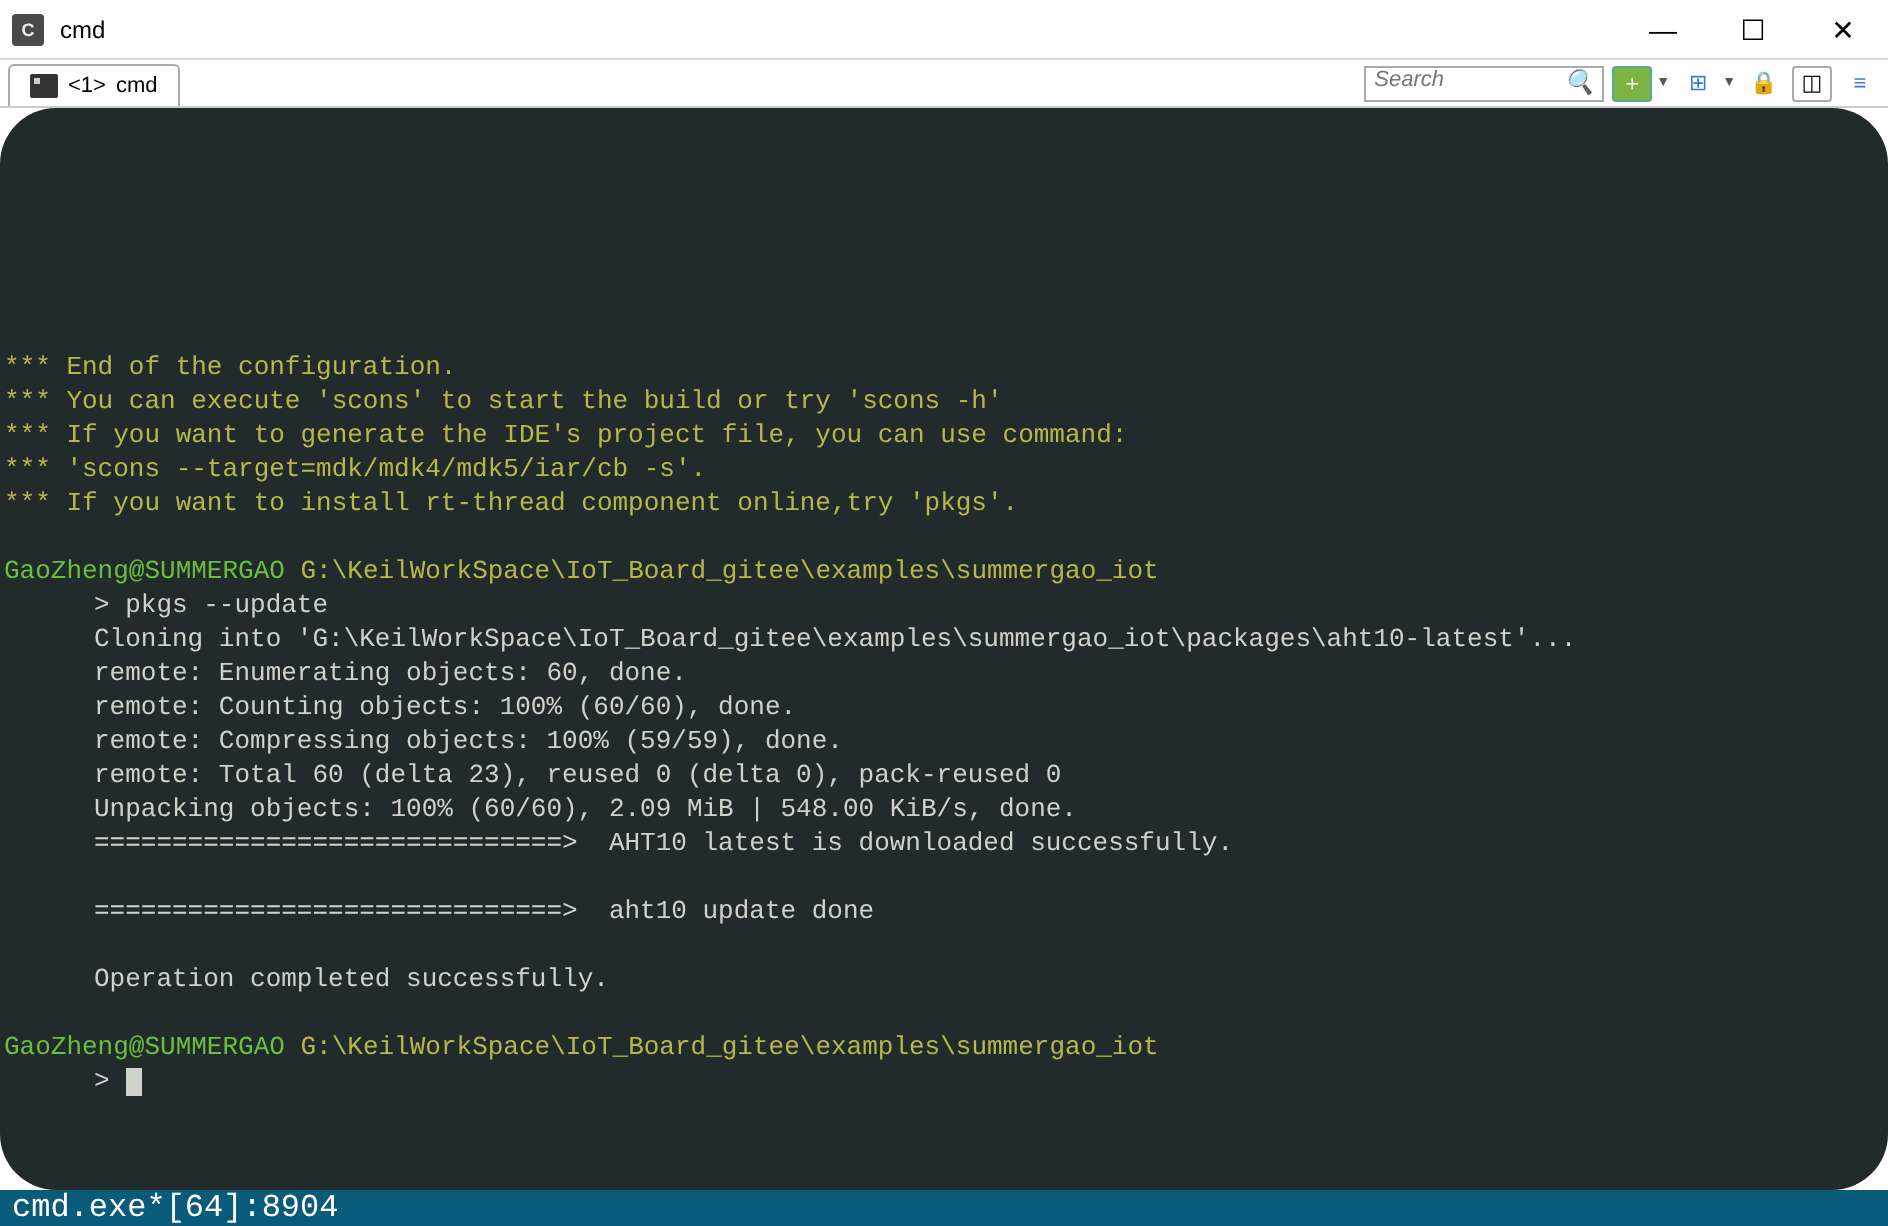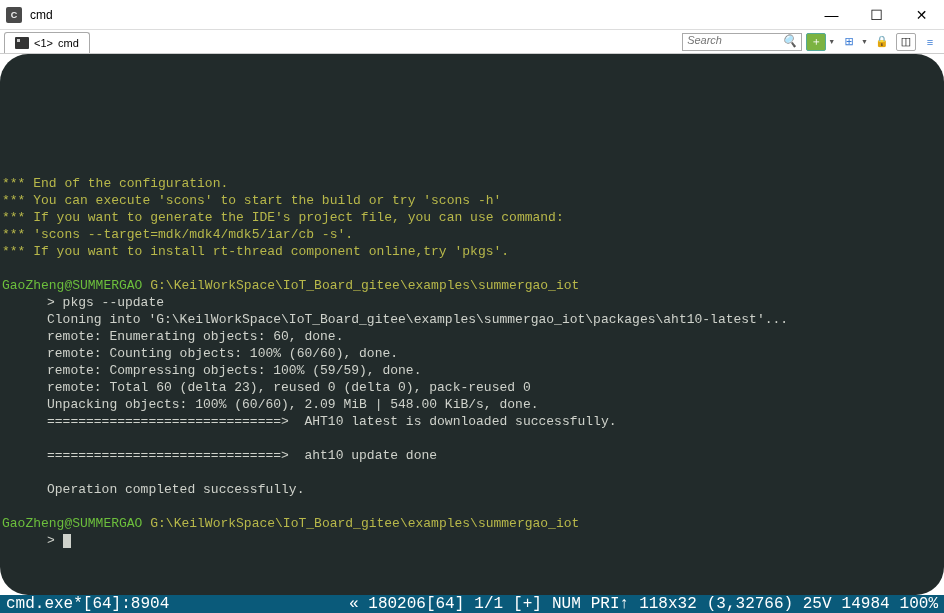--- a/index.html
+++ b/index.html
@@ -108,24 +108,13 @@
     <div class="tbbtn tb-lock">🔒</div>
     <div class="tbbtn tb-split">◫</div>
     <div class="tbbtn tb-lines">≡</div>
   </div>
 </div>
 
 <div class="terminal" id="term"><div class="line">&nbsp;</div><div class="line">&nbsp;</div><div class="line">&nbsp;</div><div class="line">&nbsp;</div><div class="line">&nbsp;</div><div class="line">&nbsp;</div><div class="line">&nbsp;</div><div class="line"><span class="t-yellow">*** End of the configuration.</span></div><div class="line"><span class="t-yellow">*** You can execute 'scons' to start the build or try 'scons -h'</span></div><div class="line"><span class="t-yellow">*** If you want to generate the IDE's project file, you can use command:</span></div><div class="line"><span class="t-yellow">*** 'scons --target=mdk/mdk4/mdk5/iar/cb -s'.</span></div><div class="line"><span class="t-yellow">*** If you want to install rt-thread component online,try 'pkgs'.</span></div><div class="line">&nbsp;</div><div class="line"><span class="t-green">GaoZheng@SUMMERGAO</span> <span class="t-yellow">G:\KeilWorkSpace\IoT_Board_gitee\examples\summergao_iot</span></div><div class="line"><span class="t-gray">&gt; pkgs --update</span></div><div class="line"><span class="t-gray">Cloning into 'G:\KeilWorkSpace\IoT_Board_gitee\examples\summergao_iot\packages\aht10-latest'...</span></div><div class="line"><span class="t-gray">remote: Enumerating objects: 60, done.</span></div><div class="line"><span class="t-gray">remote: Counting objects: 100% (60/60), done.</span></div><div class="line"><span class="t-gray">remote: Compressing objects: 100% (59/59), done.</span></div><div class="line"><span class="t-gray">remote: Total 60 (delta 23), reused 0 (delta 0), pack-reused 0</span></div><div class="line"><span class="t-gray">Unpacking objects: 100% (60/60), 2.09 MiB | 548.00 KiB/s, done.</span></div><div class="line"><span class="t-gray">==============================&gt;  AHT10 latest is downloaded successfully.</span></div><div class="line"><span class="t-gray"></span></div><div class="line"><span class="t-gray">==============================&gt;  aht10 update done</span></div><div class="line"><span class="t-gray"></span></div><div class="line"><span class="t-gray">Operation completed successfully.</span></div><div class="line">&nbsp;</div><div class="line"><span class="t-green">GaoZheng@SUMMERGAO</span> <span class="t-yellow">G:\KeilWorkSpace\IoT_Board_gitee\examples\summergao_iot</span></div><div class="line"><span class="t-gray">&gt; </span><span class="cursor"></span></div></div>
 
 <div class="statusbar">
   <span>cmd.exe*[64]:8904</span>
-  <div class="right" id="status-right">
-      <span>« 180206[64]</span>
-      <span>1/1</span>
-      <span>[+]</span>
-      <span>NUM</span>
-      <span>PRI↑</span>
-      <span>118x32</span>
-      <span>(3,32766) 25V</span>
-      <span>14984</span>
-      <span>100%</span>
-    </div>
 </div>
 
 </body></html>

